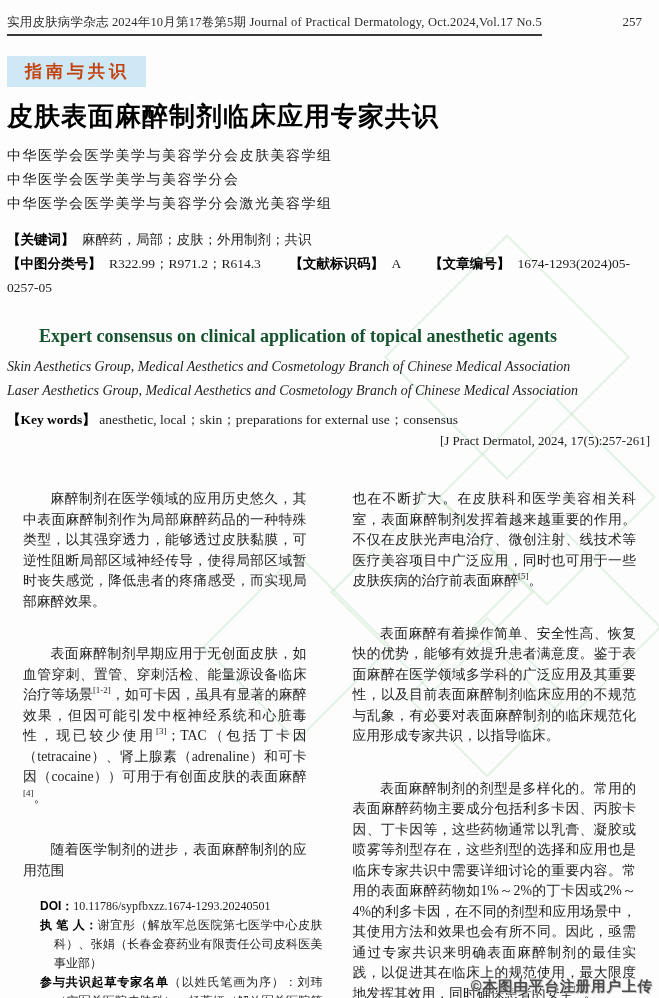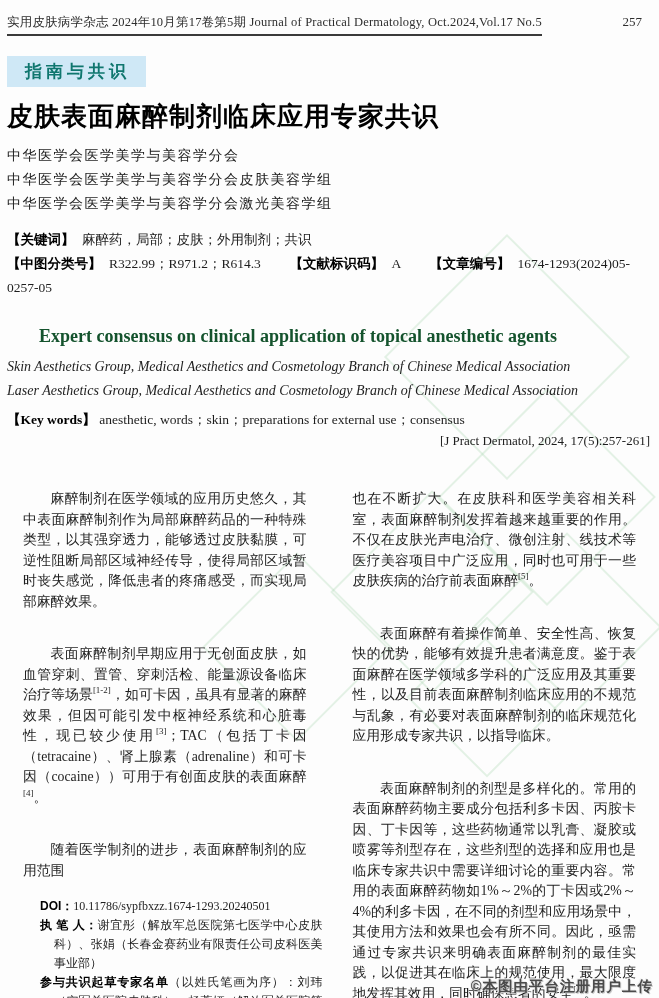--- a/index.html
+++ b/index.html
@@ -35,21 +35,21 @@
   }
   .page-number{
     padding:0 10px 3px 0;
     font-size:13px;
   }
   
   .section-badge{
     display:inline-block;
     margin-top:20px;
     background:#cfe8f6;
-    color:#0f766e;
+    color:#c2410c;
     font-family:"Liberation Sans","DejaVu Sans",sans-serif;
     font-weight:700;
     font-size:17px;
     letter-spacing:4px;
     padding:4px 16px 4px 18px;
   }
   
   .article-title{
     margin-top:12px;
     font-weight:700;
@@ -183,22 +183,22 @@
     <span class="page-number">257</span>
   </div>
 
   <div>
     <span class="section-badge">指南与共识</span>
   </div>
 
   <div class="article-title">皮肤表面麻醉制剂临床应用专家共识</div>
 
   <div class="affiliations">
+    <div class="affiliation">中华医学会医学美学与美容学分会皮肤美容学组</div>
     <div class="affiliation">中华医学会医学美学与美容学分会</div>
-    <div class="affiliation">中华医学会医学美学与美容学分会皮肤美容学组</div>
     <div class="affiliation">中华医学会医学美学与美容学分会激光美容学组</div>
   </div>
 
   <div class="meta">
     <div class="meta-row">
       <span class="meta-label">【关键词】</span>
       <span class="meta-val">麻醉药，局部；皮肤；外用制剂；共识</span>
     </div>
     <div class="meta-row">
       <span class="meta-label">【中图分类号】</span>
@@ -213,21 +213,21 @@
   </div>
 
   <div class="english">
     <div class="en-title">Expert consensus on clinical application of topical anesthetic agents</div>
     <div class="en-affils">
       <div class="en-affil">Skin Aesthetics Group, Medical Aesthetics and Cosmetology Branch of Chinese Medical Association</div>
       <div class="en-affil">Laser Aesthetics Group, Medical Aesthetics and Cosmetology Branch of Chinese Medical Association</div>
     </div>
     <div class="en-keywords">
       <span class="en-kw-label">【Key words】</span>
-      <span>anesthetic, words；skin；preparations for external use；consensus</span>
+      <span>anesthetic, local；skin；preparations for external use；consensus</span>
     </div>
     <div class="citation-line">[J Pract Dermatol, 2024, 17(5):257-261]</div>
   </div>
 
   <div class="columns">
 
     <div class="col">
       <p class="body-p indent">麻醉制剂在医学领域的应用历史悠久，其中表面麻醉制剂作为局部麻醉药品的一种特殊类型，以其强穿透力，能够透过皮肤黏膜，可逆性阻断局部区域神经传导，使得局部区域暂时丧失感觉，降低患者的疼痛感受，而实现局部麻醉效果。</p>
       <p class="body-p indent">表面麻醉制剂早期应用于无创面皮肤，如血管穿刺、置管、穿刺活检、能量源设备临床治疗等场景<sup class="ref">[1-2]</sup>，如可卡因，虽具有显著的麻醉效果，但因可能引发中枢神经系统和心脏毒性，现已较少使用<sup class="ref">[3]</sup>；TAC（包括丁卡因（tetracaine）、肾上腺素（adrenaline）和可卡因（cocaine））可用于有创面皮肤的表面麻醉<sup class="ref">[4]</sup>。</p>
       <p class="body-p indent">随着医学制剂的进步，表面麻醉制剂的应用范围</p>

